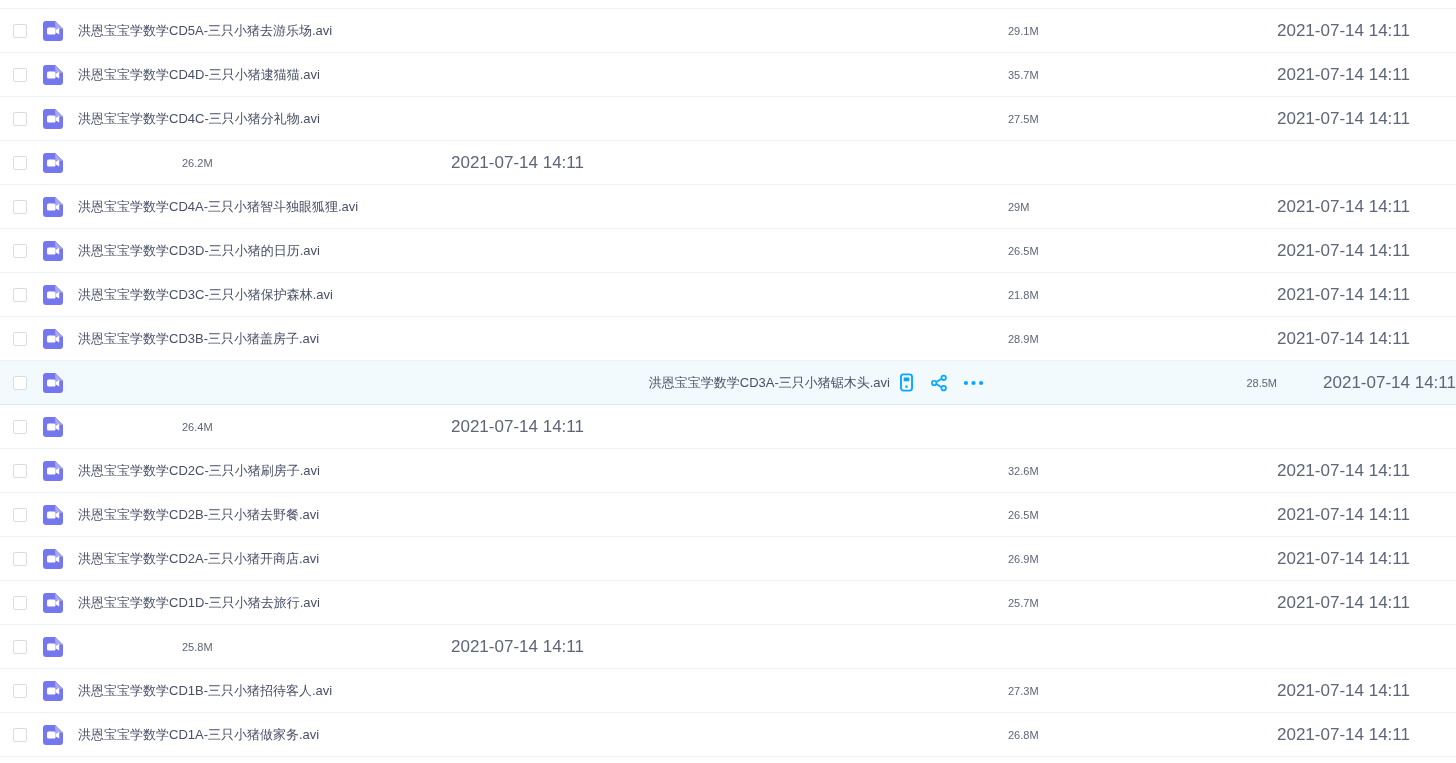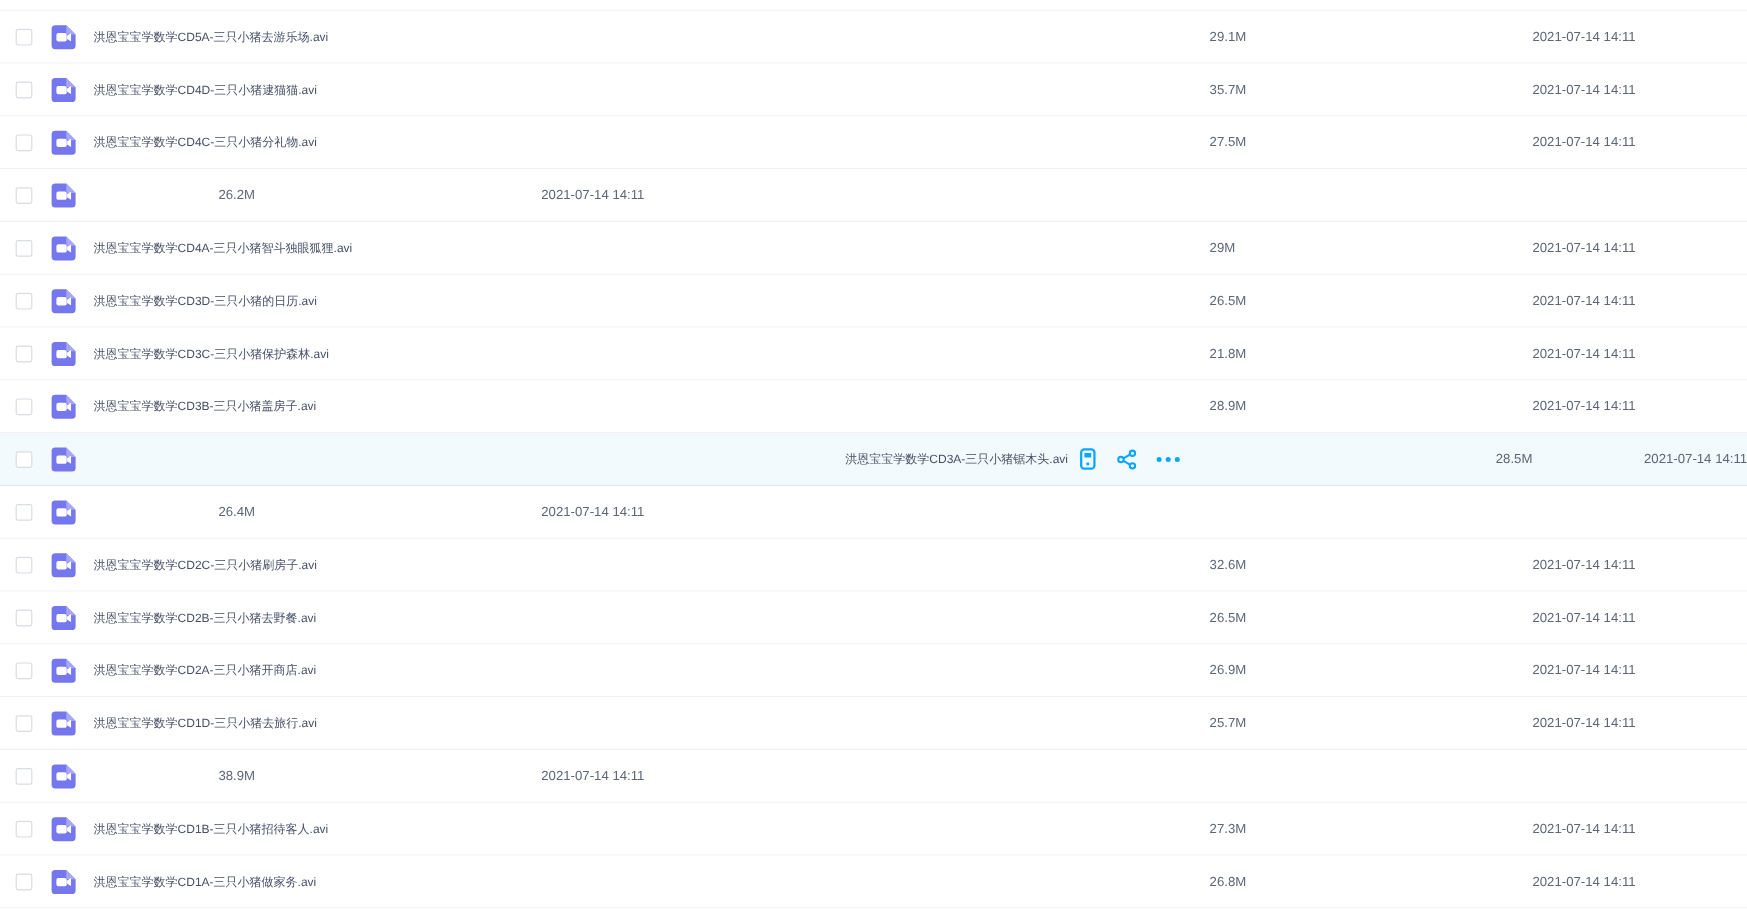--- a/index.html
+++ b/index.html
@@ -37,36 +37,36 @@
   .checkbox{
     flex:none;width:14px;height:14px;margin-left:13px;
     border:1px solid var(--checkbox-border);border-radius:2px;background:#fff;
   }
   .file-icon{flex:none;width:22px;height:22px;margin-left:15px;display:flex;}
   .fi-body{fill:var(--icon-purple);}
   .fi-fold{fill:var(--icon-purple-light);}
   .fi-glyph{fill:#ffffff;}
   .name{
     flex:1;min-width:0;margin-left:14px;
-    font-size:10px;color:var(--name-color);
+    font-size:13px;color:var(--name-color);
     white-space:nowrap;overflow:hidden;text-overflow:ellipsis;
     cursor:pointer;
   }
   .actions{
     flex:none;width:118px;display:flex;align-items:center;gap:15px;padding-left:8px;
   }
   .action-btn{
     display:none;border:none;background:none;padding:0;margin:0;cursor:pointer;
     align-items:center;justify-content:center;height:20px;
   }
   .row.hover .action-btn{display:flex;}
   .ai-stroke{stroke:var(--accent);fill:none;}
   .ai-fill{fill:var(--accent);}
   .size{flex:none;width:269px;font-size:11px;color:var(--meta-color);}
-  .date{flex:none;width:179px;font-size:11px;color:var(--meta-color);}
+  .date{flex:none;width:179px;font-size:17px;color:var(--meta-color);}
 </style>
 </head>
 <body>
 
 <div class="file-list">
     <div class="row">
     <span class="checkbox"></span>
     <span class="file-icon">
       <svg width="22" height="22" viewBox="0 0 22 22">
         <path class="fi-body" d="M4 1 h9.2 L21 8.8 V18 a3 3 0 0 1 -3 3 H4 a3 3 0 0 1 -3 -3 V4 a3 3 0 0 1 3 -3 z"></path>
@@ -363,21 +363,21 @@
         <path class="fi-fold" d="M13.2 1 L21 8.8 h-6.2 a1.5 1.5 0 0 1 -1.6 -1.5 z"></path>
         <rect class="fi-glyph" x="5" y="7.6" width="8.6" height="6.9" rx="1.6"></rect>
         <path class="fi-glyph" d="M13.9 9.7 l3.3 -2 v6.7 l-3.3 -2 z"></path>
       </svg>
     </span>
     <span class="actions">
       
       
       
     </span>
-    <span class="size">38.9M</span>
+    <span class="size">25.8M</span>
     <span class="date">2021-07-14 14:11</span>
   </div>
     <div class="row">
     <span class="checkbox"></span>
     <span class="file-icon">
       <svg width="22" height="22" viewBox="0 0 22 22">
         <path class="fi-body" d="M4 1 h9.2 L21 8.8 V18 a3 3 0 0 1 -3 3 H4 a3 3 0 0 1 -3 -3 V4 a3 3 0 0 1 3 -3 z"></path>
         <path class="fi-fold" d="M13.2 1 L21 8.8 h-6.2 a1.5 1.5 0 0 1 -1.6 -1.5 z"></path>
         <rect class="fi-glyph" x="5" y="7.6" width="8.6" height="6.9" rx="1.6"></rect>
         <path class="fi-glyph" d="M13.9 9.7 l3.3 -2 v6.7 l-3.3 -2 z"></path>

